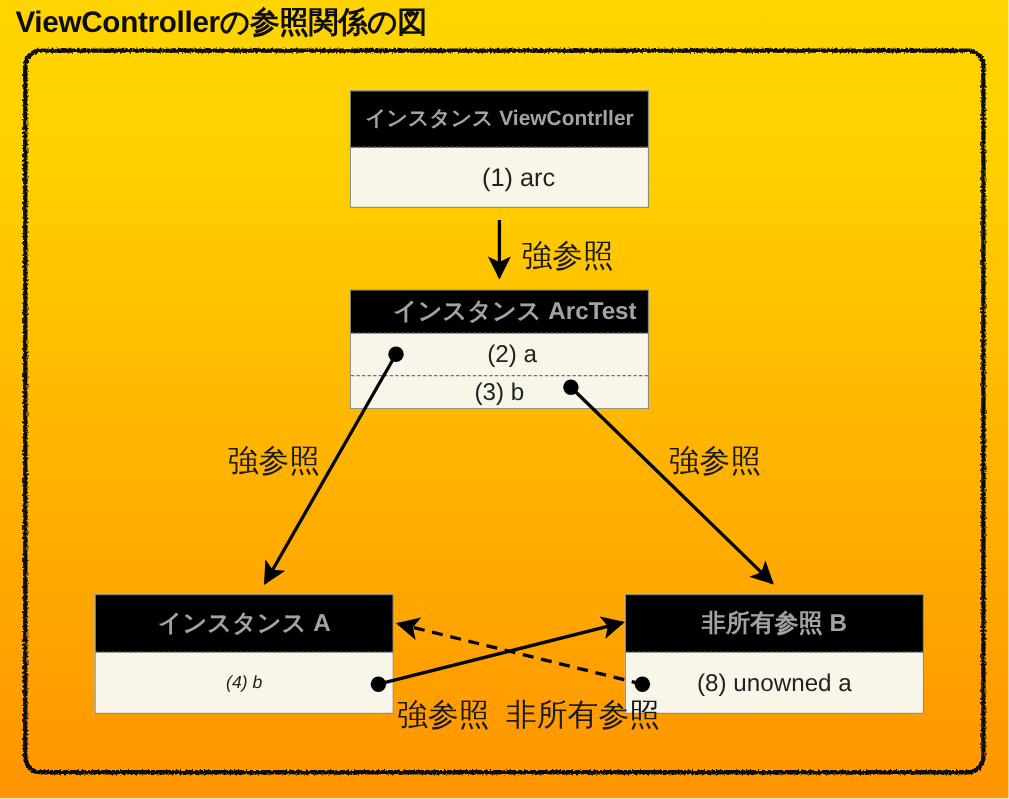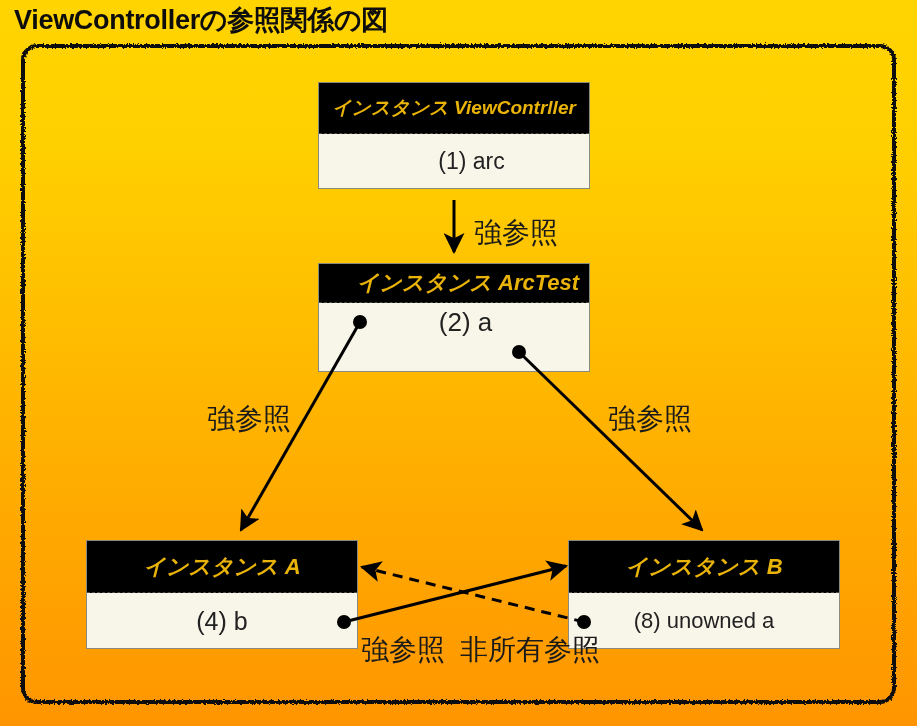--- a/index.html
+++ b/index.html
@@ -38,30 +38,29 @@
 
   .node {
     position: absolute;
     z-index: 10;
     border: 1px solid #8a8a7e;
     background: #F8F5E9;
     box-sizing: border-box;
   }
   .node-header {
     background: #000000;
-    color: #eab308;
+    color: #a3a3a3;
     font-weight: bold;
     text-align: left;
     white-space: nowrap;
     display: flex;
     align-items: center;
     justify-content: center;
     border-bottom: 1px dashed #4a4a42;
     box-sizing: border-box;
-    font-style: italic;
   }
   .node-row {
     color: #222222;
     text-align: center;
     white-space: nowrap;
     display: flex;
     align-items: center;
     justify-content: center;
     box-sizing: border-box;
   }
@@ -100,30 +99,31 @@
     <rect x="23" y="46" width="871" height="656" rx="14" ry="14" fill="none" stroke="#111111" stroke-width="4" filter="url(#rough)"></rect>
   </svg>
 
   <div class="node" style="left:318px; top:82px; width:272px; height:107px;">
     <div class="node-header" style="height:51px; font-size:19px;">インスタンス ViewContrller</div>
     <div class="node-row" style="height:54px; font-size:23px;padding-left:35px;">(1) arc</div>
   </div>
 
   <div class="node" style="left:318px; top:263px; width:272px; height:109px;">
     <div class="node-header" style="height:39px; font-size:22px;padding-left:28px;">インスタンス ArcTest</div>
-    <div class="node-row" style="height:38px; font-size:26px;padding-left:23px;">(2) a</div>
+    <div class="node-row" style="height:38px; font-size:22px;padding-left:23px;">(2) a</div>
+    <div class="node-row sep" style="height:31px; font-size:22px;">(3) b</div>
   </div>
 
   <div class="node" style="left:86px; top:540px; width:272px; height:109px;">
     <div class="node-header" style="height:52px; font-size:22px;">インスタンス A</div>
-    <div class="node-row" style="height:56px; font-size:25px;">(4) b</div>
+    <div class="node-row" style="height:56px; font-size:16px;font-style:italic;">(4) b</div>
   </div>
 
   <div class="node" style="left:568px; top:540px; width:272px; height:109px;">
-    <div class="node-header" style="height:52px; font-size:22px;">インスタンス B</div>
+    <div class="node-header" style="height:52px; font-size:22px;">非所有参照 B</div>
     <div class="node-row" style="height:56px; font-size:22px;">(8) unowned a</div>
   </div>
 
   <svg id="wire-svg" viewBox="0 0 917 726" xmlns="http://www.w3.org/2000/svg">
 
     <line x1="454" y1="200" x2="454" y2="252" stroke="#000000" stroke-width="3" marker-end="url(#arrowSolid)"></line>
 
     <circle cx="360" cy="322" r="7" fill="#000000"></circle>
     <line x1="360" y1="322" x2="241" y2="530" stroke="#000000" stroke-width="3" marker-end="url(#arrowSolid)"></line>
 

